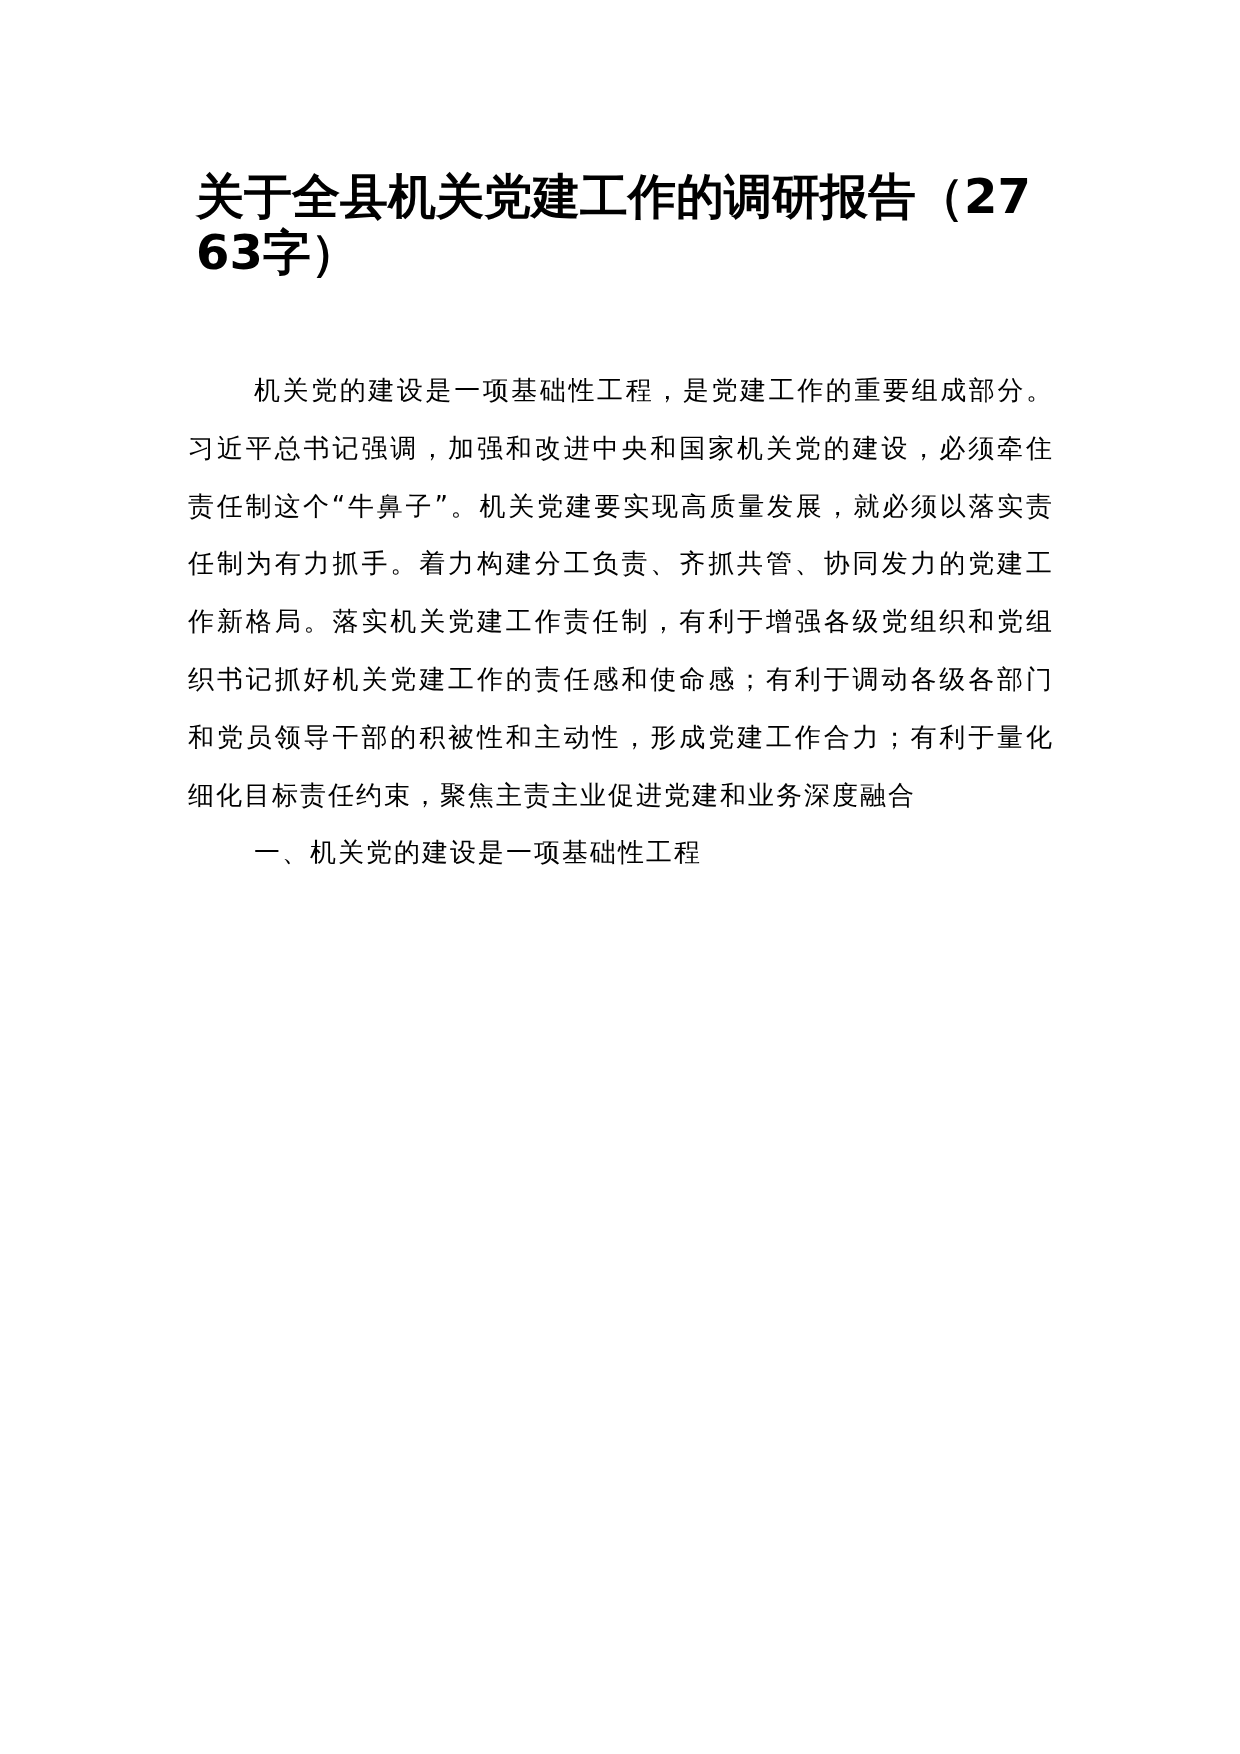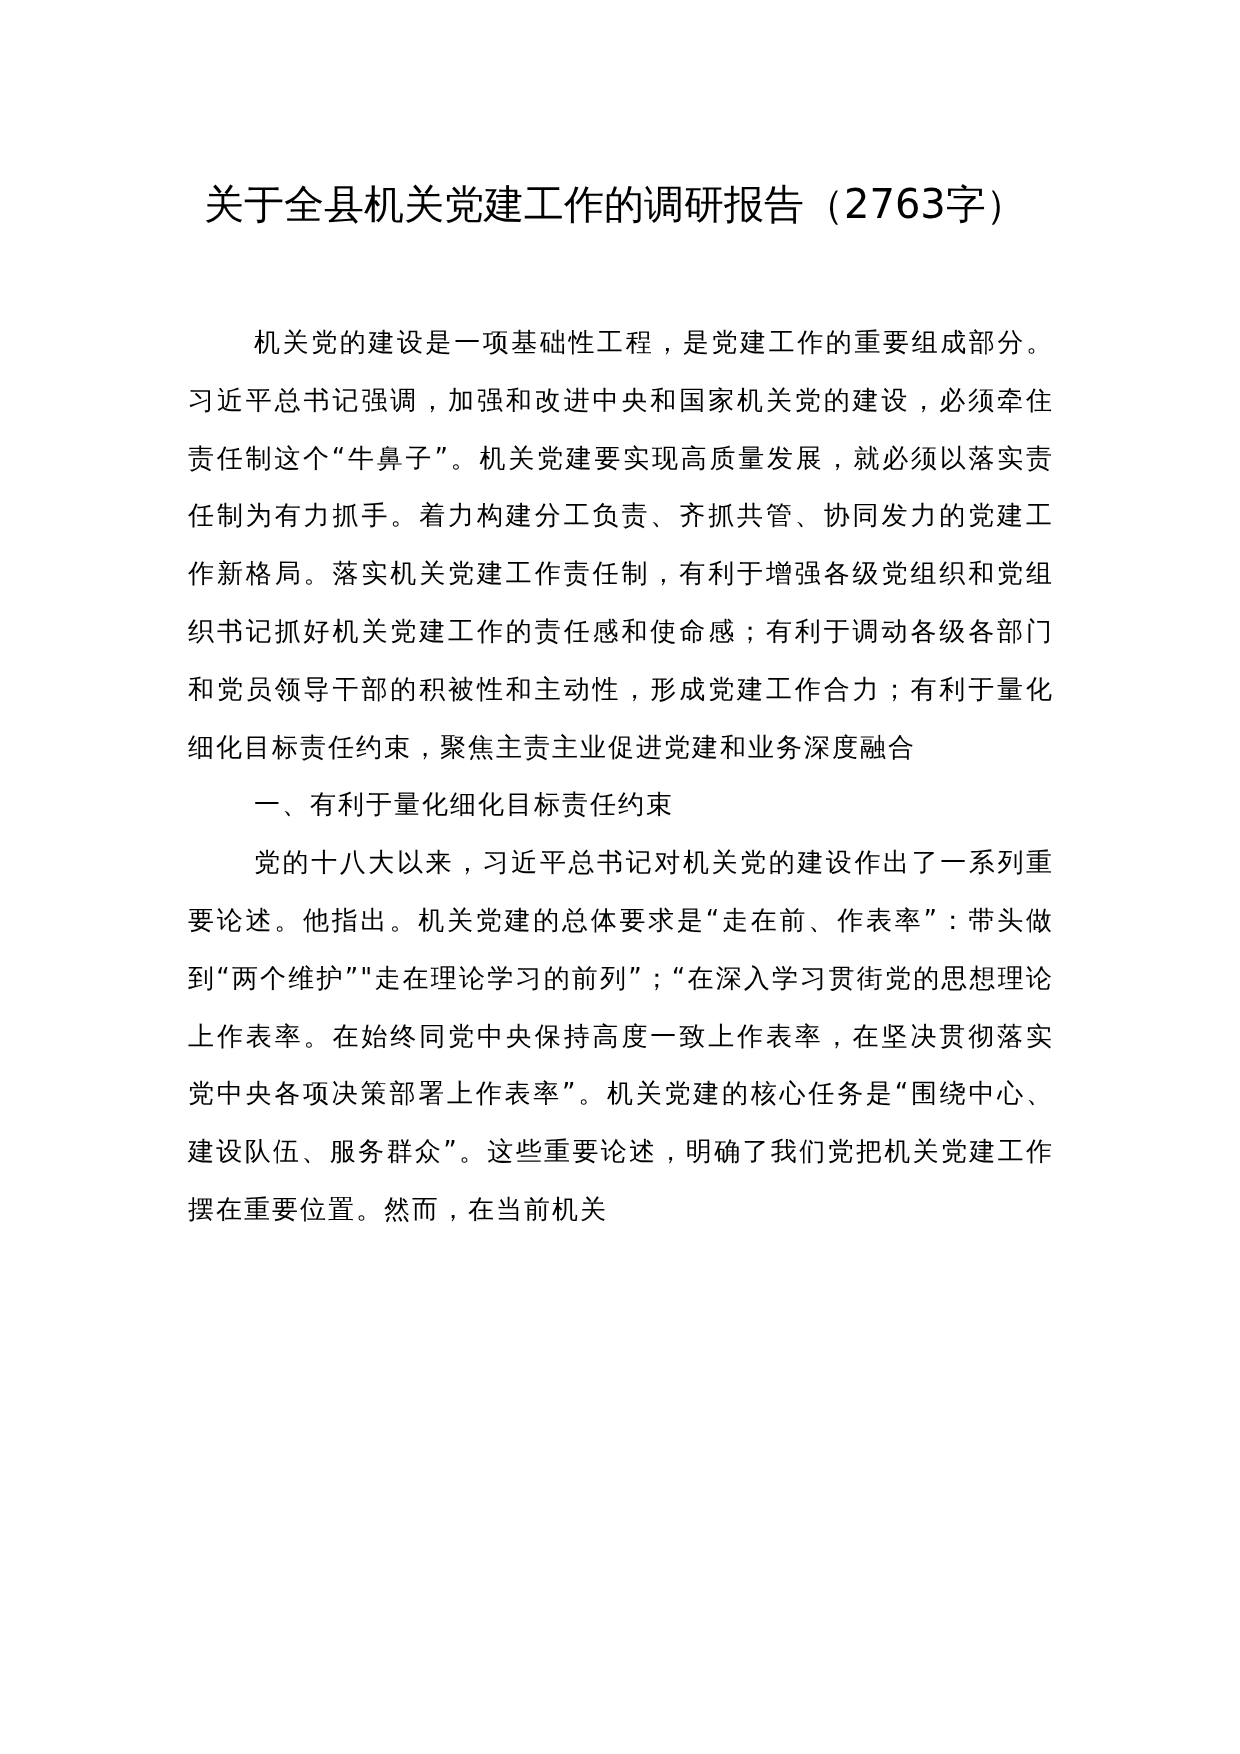--- a/index.html
+++ b/index.html
@@ -15,24 +15,24 @@
     font-family: "DejaVu Sans", "Liberation Sans", sans-serif;
     color: #000000;
   }
   .page {
     position: absolute;
     left: 188px;
     top: 160px;
     width: 866px;
   }
   .title {
-    font-size: 40px;
+    font-size: 48px;
     line-height: 56px;
-    margin: 16px;
-    font-weight: normal;
+    margin: 8px;
+    font-weight: bold;
     letter-spacing: 0px;
     word-break: break-all;
   }
   .body-text {
     margin-top: 82px;
   }
   .para {
     font-size: 26px;
     line-height: 57.8px;
     margin: 0;
@@ -42,16 +42,15 @@
     text-align: justify;
   }
 </style>
 </head>
 <body>
 
 <div class="page">
   <h1 class="title">关于全县机关党建工作的调研报告（2763字）</h1>
   <div class="body-text">
     <p class="para">机关党的建设是一项基础性工程，是党建工作的重要组成部分。习近平总书记强调，加强和改进中央和国家机关党的建设，必须牵住责任制这个“牛鼻子”。机关党建要实现高质量发展，就必须以落实责任制为有力抓手。着力构建分工负责、齐抓共管、协同发力的党建工作新格局。落实机关党建工作责任制，有利于增强各级党组织和党组织书记抓好机关党建工作的责任感和使命感；有利于调动各级各部门和党员领导干部的积被性和主动性，形成党建工作合力；有利于量化细化目标责任约束，聚焦主责主业促进党建和业务深度融合</p>
-    <p class="para">一、有利于量化细化目标责任约束</p>
-    <p class="para">党的十八大以来，习近平总书记对机关党的建设作出了一系列重要论述。他指出。机关党建的总体要求是“走在前、作表率”：带头做到“两个维护”"走在理论学习的前列”；“在深入学习贯街党的思想理论上作表率。在始终同党中央保持高度一致上作表率，在坚决贯彻落实党中央各项决策部署上作表率”。机关党建的核心任务是“围绕中心、建设队伍、服务群众”。这些重要论述，明确了我们党把机关党建工作摆在重要位置。然而，在当前机关</p>
+    <p class="para">一、机关党的建设是一项基础性工程</p>
   </div>
 </div>
 
 </body></html>

